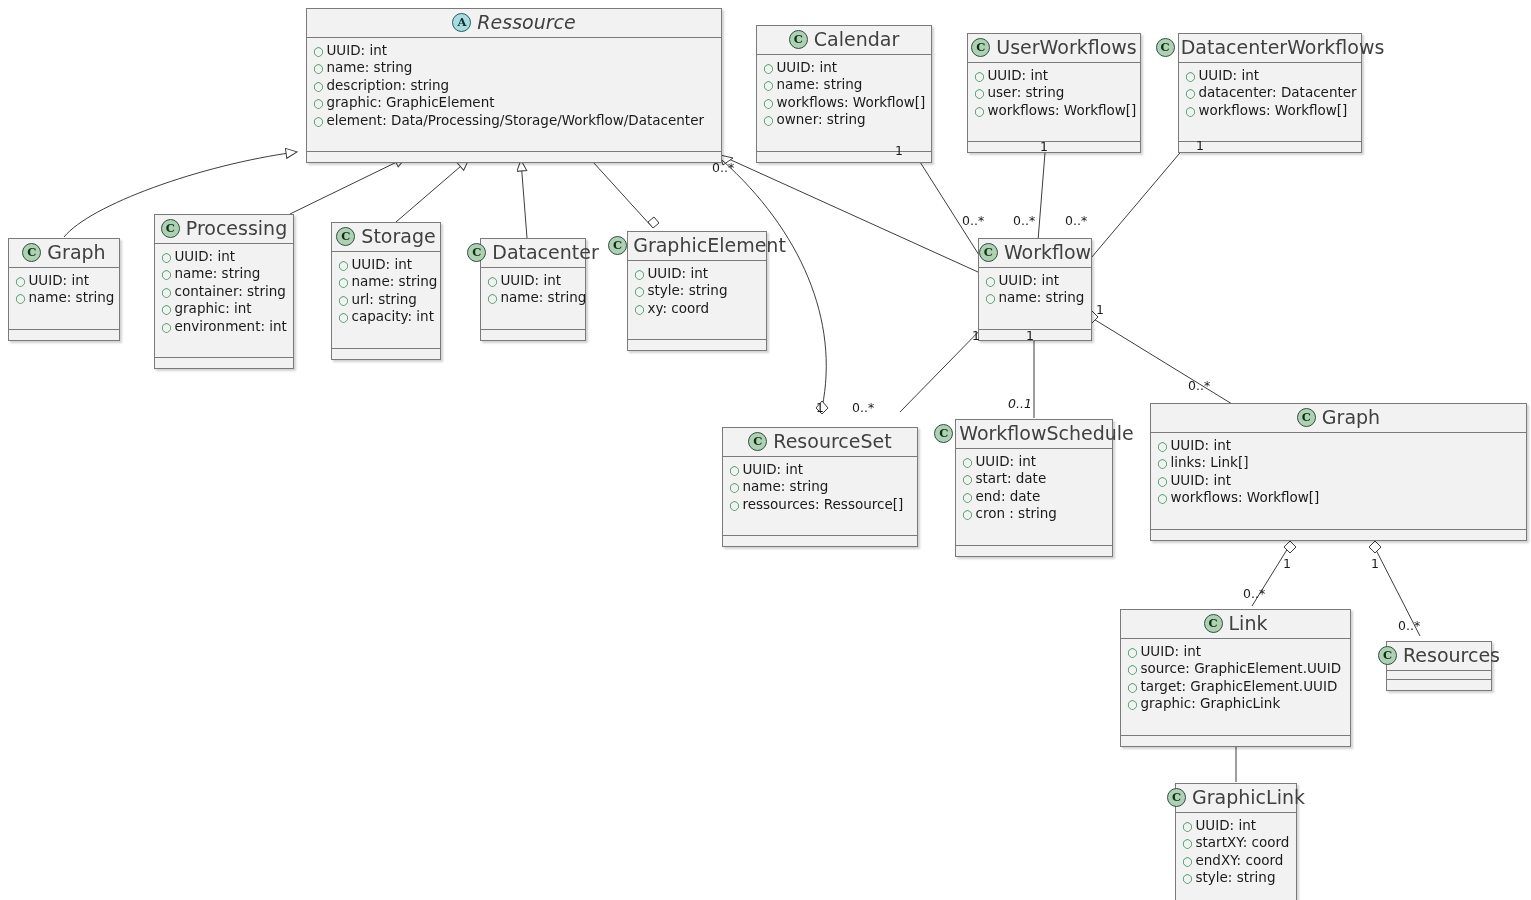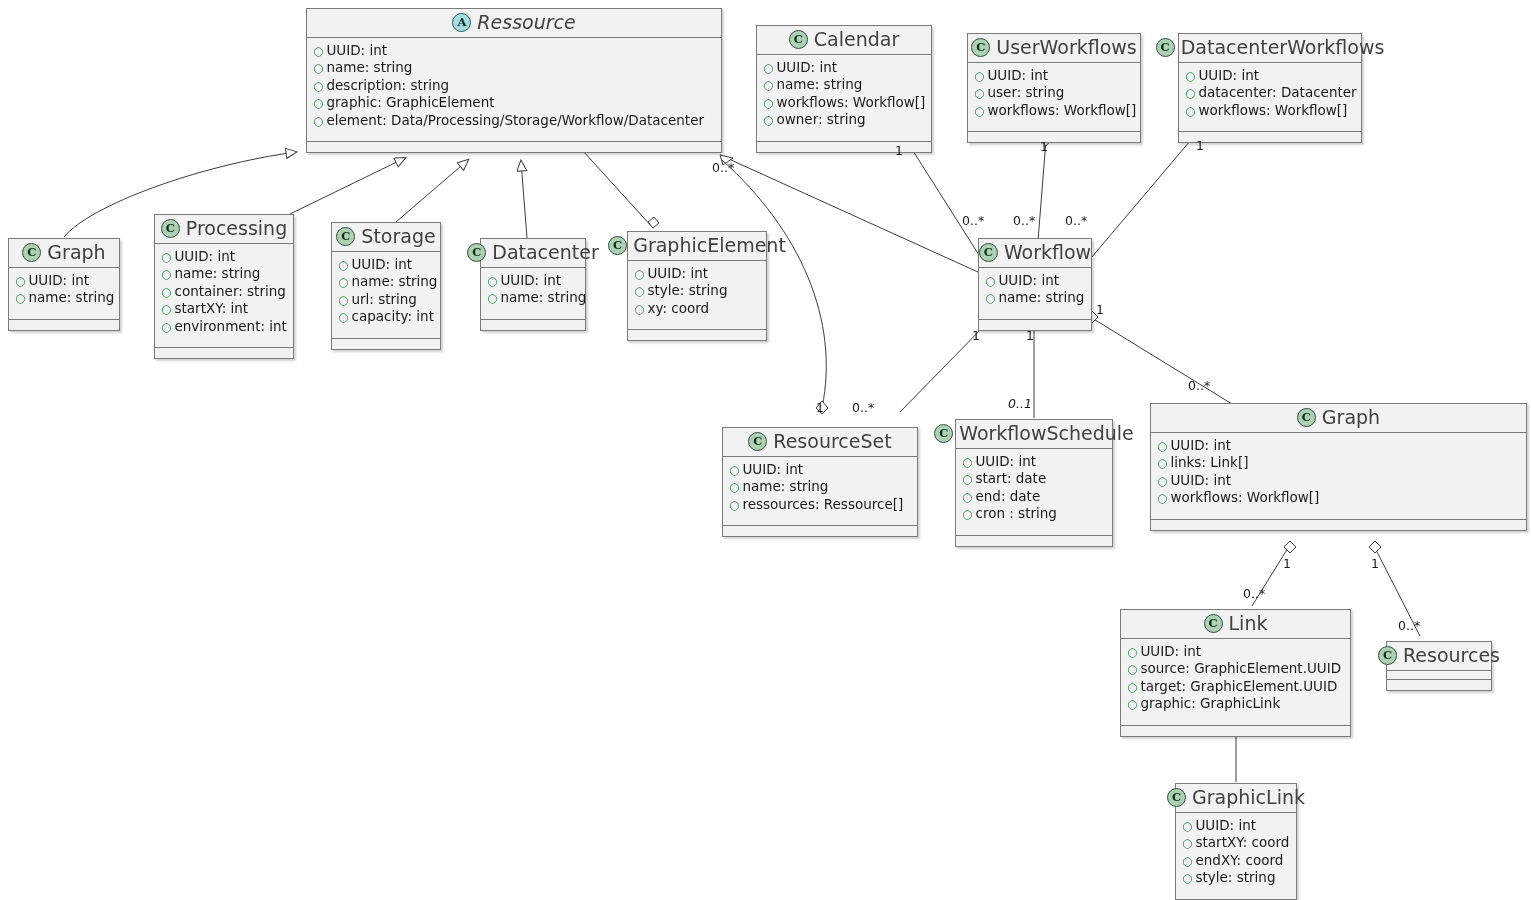--- a/index.html
+++ b/index.html
@@ -65,21 +65,21 @@
     flex: none;
     font-family: "DejaVu Serif", serif;
   }
   .stereo.abstract-icon {
     background: #a9dcdf;
     border-color: #1f5f66;
     color: #0d2f33;
   }
   .cls-attrs {
     box-sizing: border-box;
-    padding: 4px 7px 12px 6px;
+    padding: 4px 7px 22px 6px;
     border-bottom: 1px solid #7a7a7a;
     background: #f2f2f2;
   }
   .cls-attrs.empty-compartment {
     height: 9px;
     padding: 0;
   }
   .cls-methods {
     box-sizing: border-box;
     height: 10px;
@@ -192,21 +192,21 @@
 
   <div class="uml-class" style="left:154px; top:214px; width:140px;">
     <div class="cls-header">
       <span class="stereo">C</span>
       <span class="cls-name">Processing</span>
     </div>
     <div class="cls-attrs">
       <div class="attr"><span class="vis">○</span><span>UUID: int</span></div>
       <div class="attr"><span class="vis">○</span><span>name: string</span></div>
       <div class="attr"><span class="vis">○</span><span>container: string</span></div>
-      <div class="attr"><span class="vis">○</span><span>startXY: int</span></div>
+      <div class="attr"><span class="vis">○</span><span>graphic: int</span></div>
       <div class="attr"><span class="vis">○</span><span>environment: int</span></div>
     </div>
     <div class="cls-methods"></div>
   </div>
 
   <div class="uml-class" style="left:331px; top:222px; width:110px;">
     <div class="cls-header">
       <span class="stereo">C</span>
       <span class="cls-name">Storage</span>
     </div>

